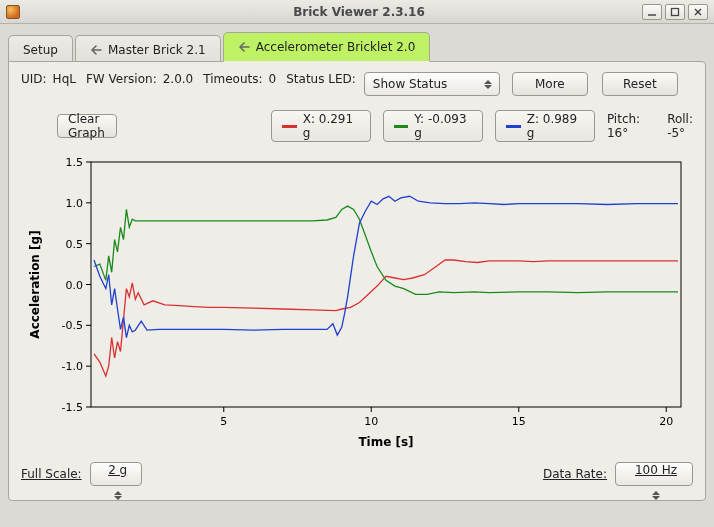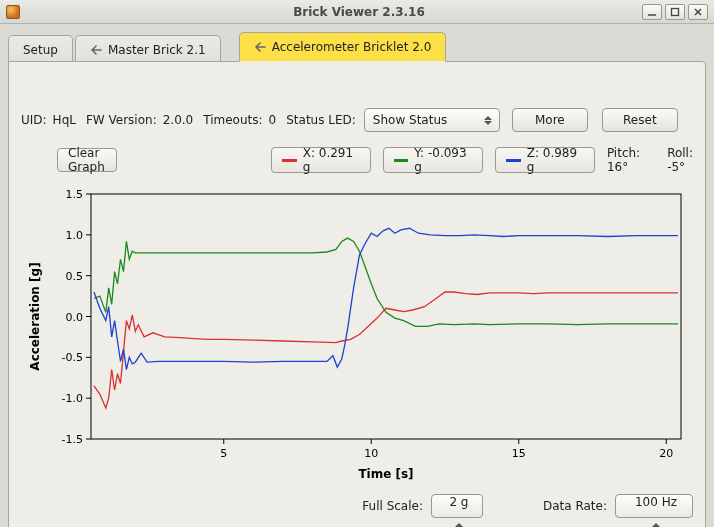--- a/index.html
+++ b/index.html
@@ -63,45 +63,43 @@
     border-top-left-radius: 5px;
     border-top-right-radius: 5px;
     background: linear-gradient(#eceae5,#e2e0da);
     margin-right: 2px;
     font-size: 12px;
     position: relative;
     top: 1px;
     cursor: default;
   }
   .tab.active {
-    background: #fde047;
+    background: #bef264;
     height: 30px;
     top: 0;
     z-index: 2;
     border-bottom: 1px solid #efede8;
-    margin-left: 16px;
   }
   .tab .back-icon {
     width: 12px; height: 12px; display: inline-block;
   }
   .tab .back-icon svg { width: 12px; height: 12px; display:block; }
   .tabpane {
     border: 1px solid #a8a59c;
     border-radius: 0 4px 4px 4px;
     background: #efede8;
     padding: 10px 12px 10px 12px;
     margin-top: -1px;
     position: relative;
     z-index: 1;
   }
   
   .inforow {
-    display: flex; align-items: center; gap: 6px;
-    font-size: 12px;
-    margin-top: 36px;
+    display: flex; gap: 6px;
+    font-size: 12px;
   }
   .inforow .lbl { white-space: nowrap; }
   .btn {
     height: 24px;
     padding: 0 14px;
     background: linear-gradient(#fbfaf7,#e5e3dd);
     border: 1px solid #9a978e;
     border-radius: 4px;
     font-size: 12px;
     display: inline-flex; align-items: center; justify-content: center;
@@ -128,21 +126,21 @@
   .combo.wide { min-width: 136px; }
   .combo.small { min-width: 52px; flex-direction: column; }
   .combo.mid { min-width: 78px; flex-direction: column; }
   
   .readrow {
     display: flex; align-items: center; gap: 12px;
     margin-top: 14px;
     padding-left: 36px;
   }
   .readbtn {
-    height: 26px; min-width: 100px;
+    height: 32px; min-width: 100px;
     padding: 0 10px;
     background: linear-gradient(#f7f6f2,#e8e6e0);
     border: 1px solid #9a978e; border-radius: 4px;
     display: inline-flex; align-items: center; gap: 6px;
     font-size: 12px;
     cursor: default;
   }
   .swatch {
     width: 16px; height: 3px; display: inline-block;
   }
@@ -152,23 +150,24 @@
     margin-top: 10px;
     background: #efede8;
   }
   svg.chart { display:block; }
   .axis-label { font-size: 12px; font-weight: bold; fill: #000; }
   .tick-label { font-size: 11px; fill: #000; }
   .tick-line { stroke: #000; stroke-width: 1; }
   .plotborder { stroke: #000; stroke-width: 1; fill: none; }
   .line { fill: none; stroke-width: 1.3; }
   .bottomrow {
-    display:flex; align-items:center; justify-content:flex-end; gap: 60px;
+    display:flex; align-items:center; justify-content:space-between; gap: 60px;
     padding: 10px 0 4px 0;
     font-size: 12px;
+    text-decoration: underline;
   }
   .bottomrow .grp { display:flex; align-items:center; gap:8px; }
 </style>
 </head>
 <body>
 
 <div class="titlebar">
   <span class="app-icon"></span>
   <span class="title">Brick Viewer 2.3.16</span>
   <div class="winbtns">

